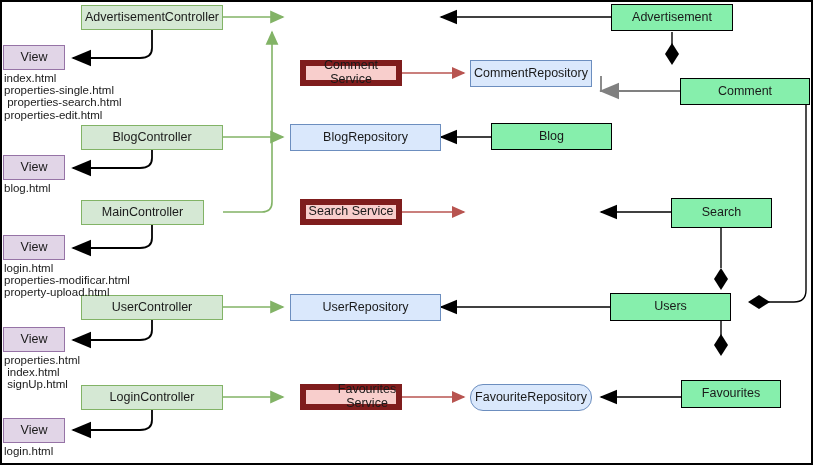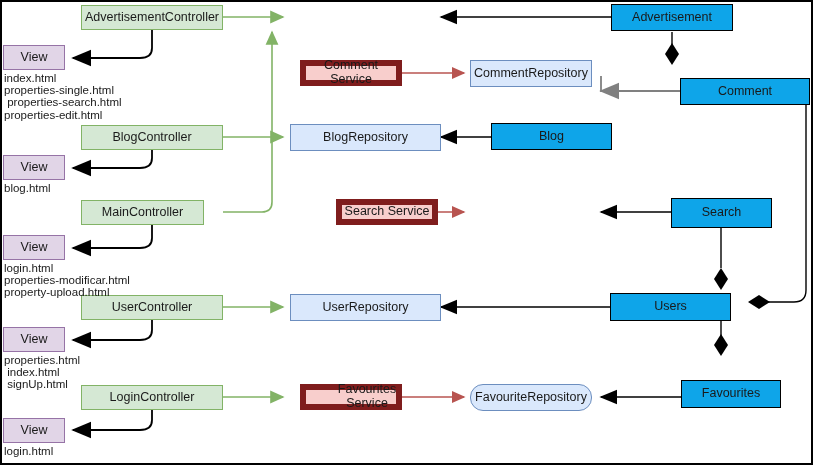--- a/index.html
+++ b/index.html
@@ -6,21 +6,21 @@
   body{font-family:"Liberation Sans", sans-serif;}
   #canvas{position:relative;width:813px;height:465px;background:#fff;overflow:hidden;}
   #frame{position:absolute;left:0;top:0;width:813px;height:465px;border:2px solid #000;box-sizing:border-box;}
   svg.edges{position:absolute;left:0;top:0;width:813px;height:465px;pointer-events:none;}
   .node{position:absolute;box-sizing:border-box;display:flex;align-items:center;justify-content:center;
         font-size:12.5px;color:#1a1a1a;text-align:center;line-height:1.1;}
   .ctrl{background:#d5e8d4;border:1px solid #82b366;}
   .repo{background:#dae8fc;border:1px solid #6c8ebf;}
   .svc{background:#f8cecc;border:6px solid #7f1d1d;}
   .view{background:#e1d5e7;border:1px solid #9673a6;}
-  .ent{background:#0ea5e9;border:1px solid #000000;}
+  .ent{background:#86efac;border:1px solid #000000;}
   .files{position:absolute;font-size:11.5px;color:#1a1a1a;line-height:1.06;white-space:pre;}
 </style>
 </head>
 <body>
 
 <div id="canvas">
 
   <div id="frame"></div>
 
   <svg class="edges" viewBox="0 0 813 465">
@@ -120,21 +120,21 @@
  signUp.html</div>
 
   <div class="node view" style="left:3px;top:418px;width:62px;height:25px;">
     <span>View</span>
   </div>
   <div class="files" style="left:4px;top:445px;">login.html</div>
 
   <div class="node svc" style="left:300px;top:60px;width:102px;height:26px;">
     <span>Comment Service</span>
   </div>
-  <div class="node svc" style="left:300px;top:199px;width:102px;height:26px;margin-left:36px;">
+  <div class="node svc" style="left:300px;top:199px;width:102px;height:26px;">
     <span>Search Service</span>
   </div>
   <div class="node svc" style="left:300px;top:384px;width:102px;height:26px;padding-left:32px;">
     <span>Favourites Service</span>
   </div>
 
   <div class="node repo" style="left:470px;top:60px;width:122px;height:27px;">
     <span>CommentRepository</span>
   </div>
   <div class="node repo" style="left:290px;top:124px;width:151px;height:27px;">

